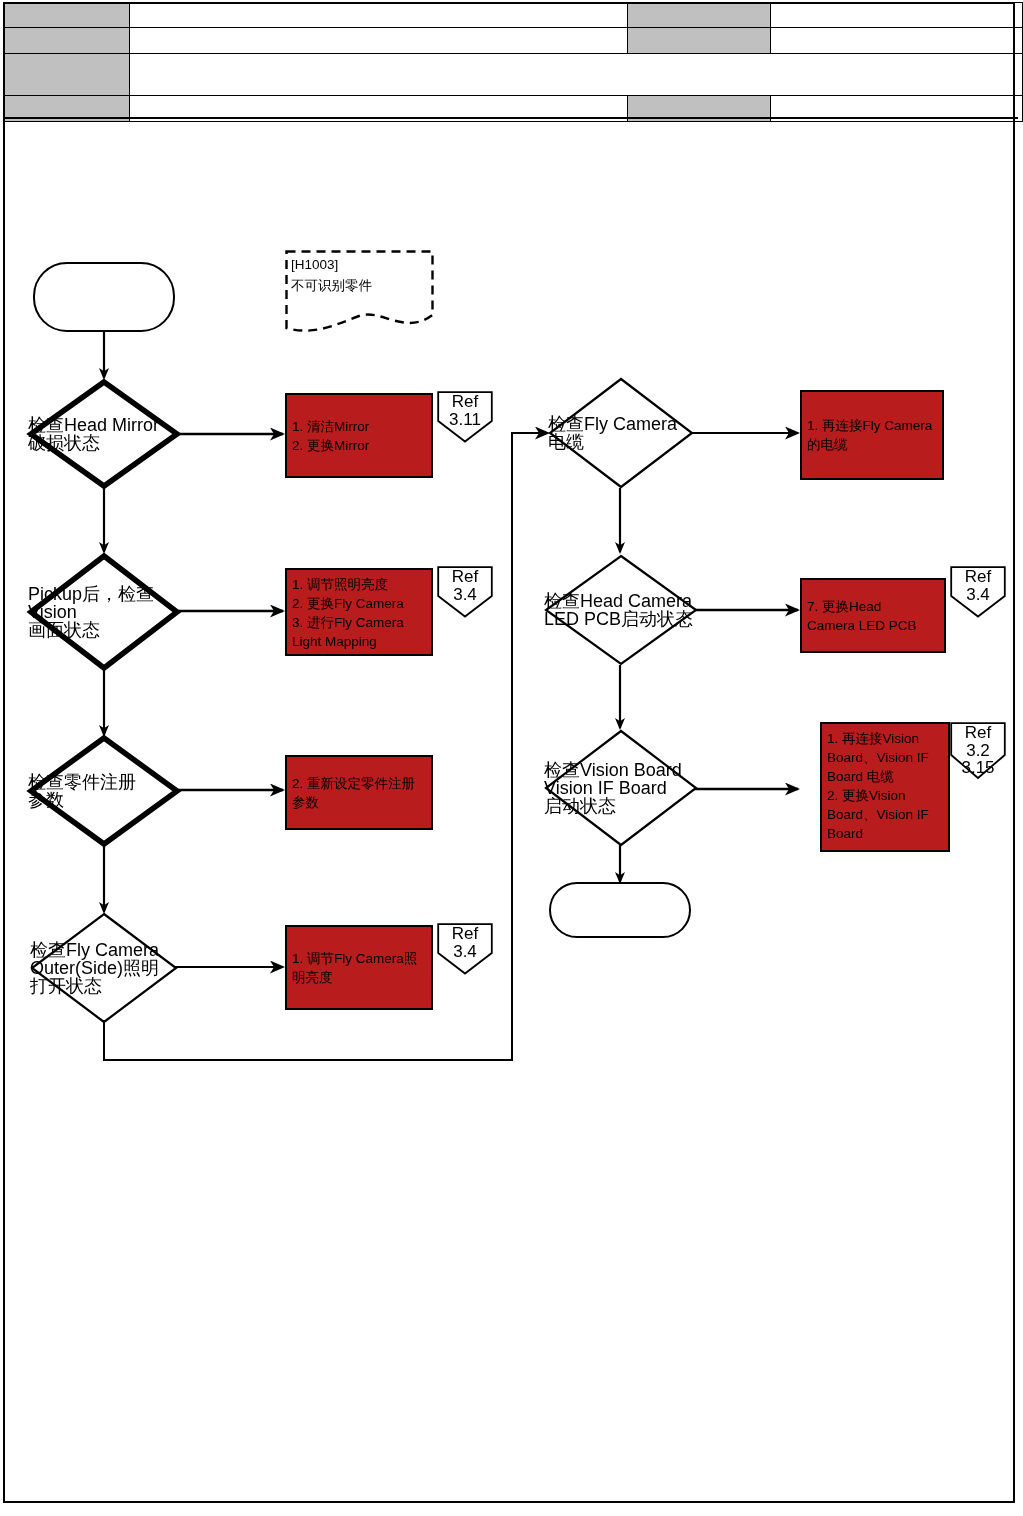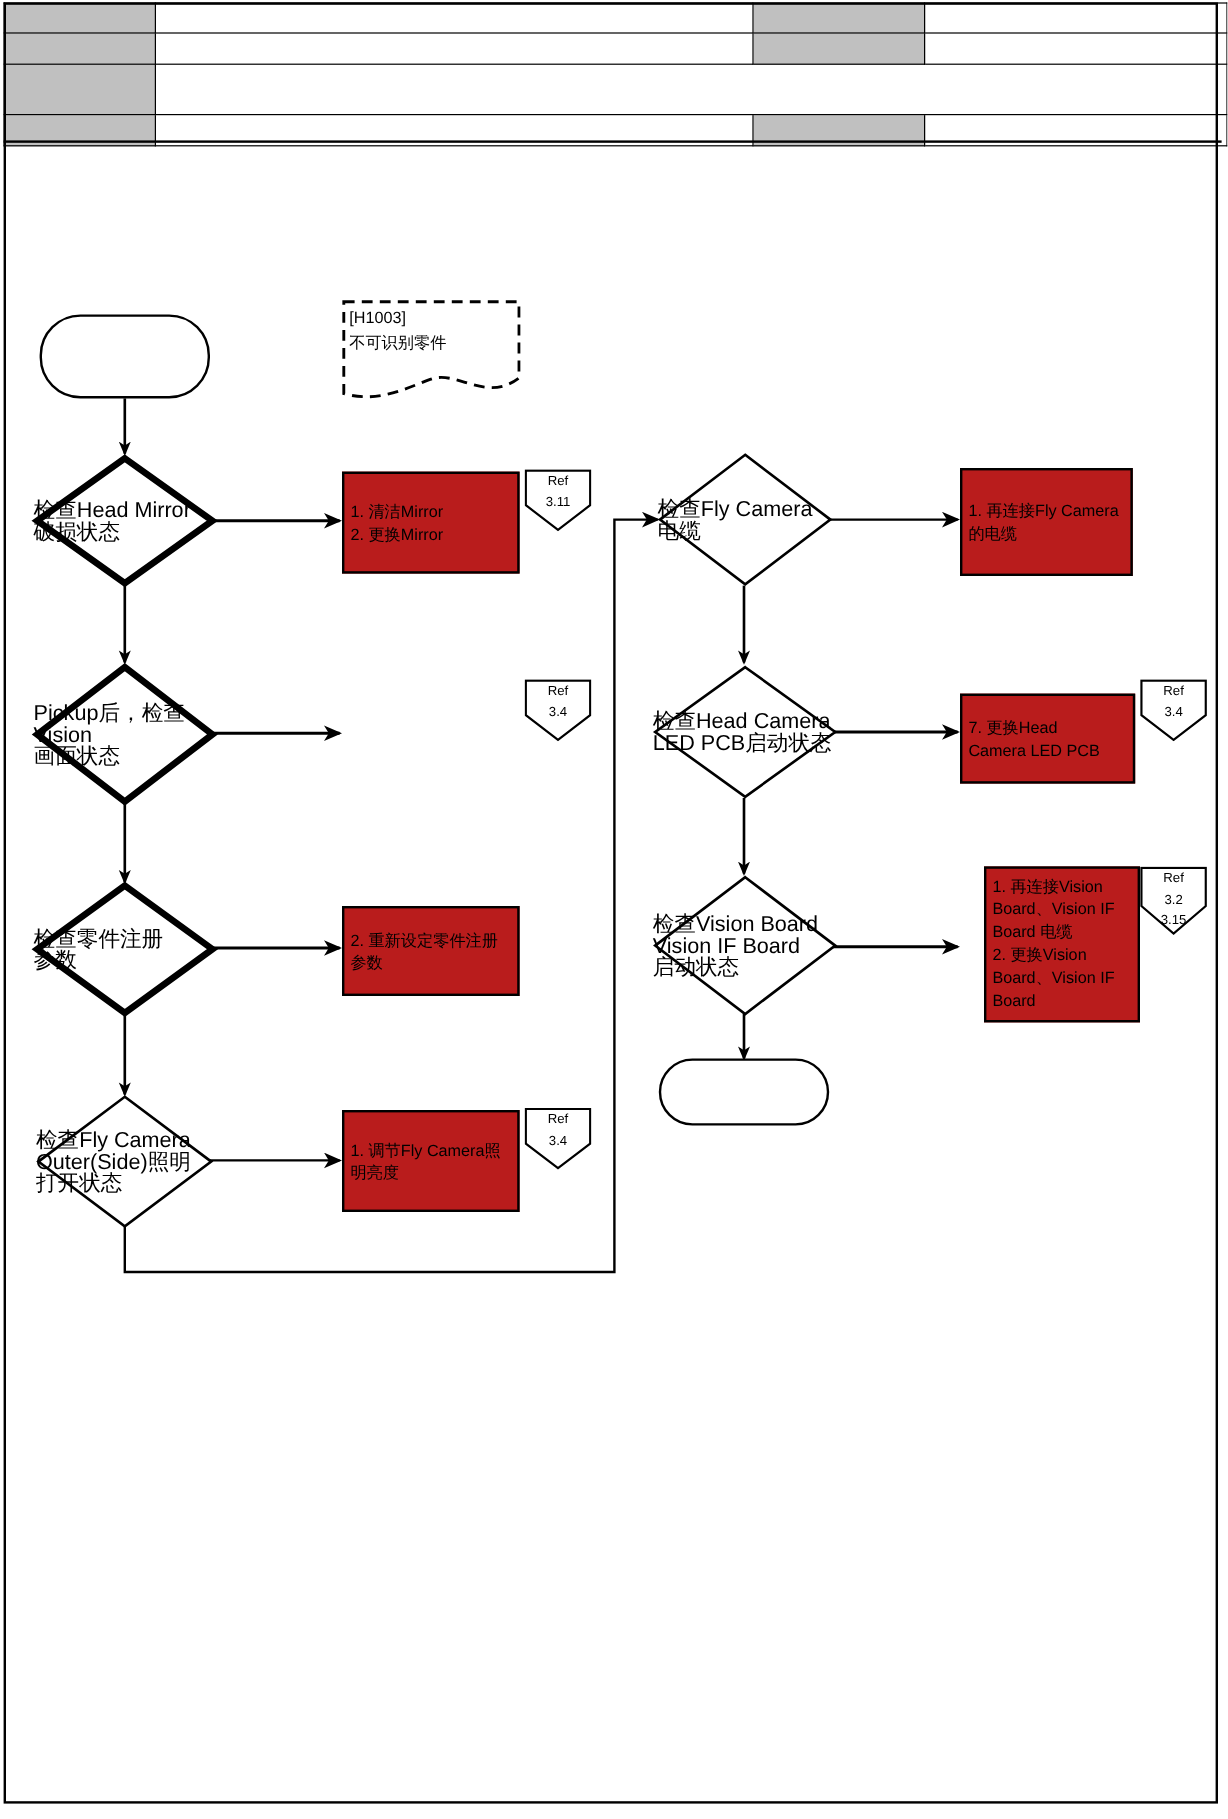--- a/index.html
+++ b/index.html
@@ -135,21 +135,21 @@
     position: absolute;
     left: 0;
     top: 0;
   }
   .ref-tag .rtext {
     position: absolute;
     left: 0;
     top: 2px;
     width: 100%;
     text-align: center;
-    font-size: 11px;
+    font-size: 17px;
     line-height: 17.5px;
     white-space: pre-line;
     pointer-events: none;
   }
 
   
   .note {
     background: transparent;
   }
   .note svg {
@@ -296,20 +296,26 @@
 2. 更换Mirror</div>
     </div>
     <div class="node ref-tag" style="left:437px; top:391px; width:56px; height:52px;">
       <svg width="56" height="52" xmlns="http://www.w3.org/2000/svg">
         <path d="M1.2,1.2 L54.8,1.2 L54.8,30 L28,50.5 L1.2,30 Z" fill="#ffffff" stroke="#000000" stroke-width="1.8"></path>
       </svg>
       <div class="rtext">Ref
 3.11</div>
     </div>
 
+    <div class="node action-box top-align" style="left:285px; top:568px; width:148px; height:88px;">
+      <div class="atext">1. 调节照明亮度
+2. 更换Fly Camera
+3. 进行Fly Camera
+Light Mapping</div>
+    </div>
     <div class="node ref-tag" style="left:437px; top:566px; width:56px; height:52px;">
       <svg width="56" height="52" xmlns="http://www.w3.org/2000/svg">
         <path d="M1.2,1.2 L54.8,1.2 L54.8,30 L28,50.5 L1.2,30 Z" fill="#ffffff" stroke="#000000" stroke-width="1.8"></path>
       </svg>
       <div class="rtext">Ref
 3.4</div>
     </div>
 
     <div class="node action-box" style="left:285px; top:755px; width:148px; height:75px;">
       <div class="atext">2. 重新设定零件注册

